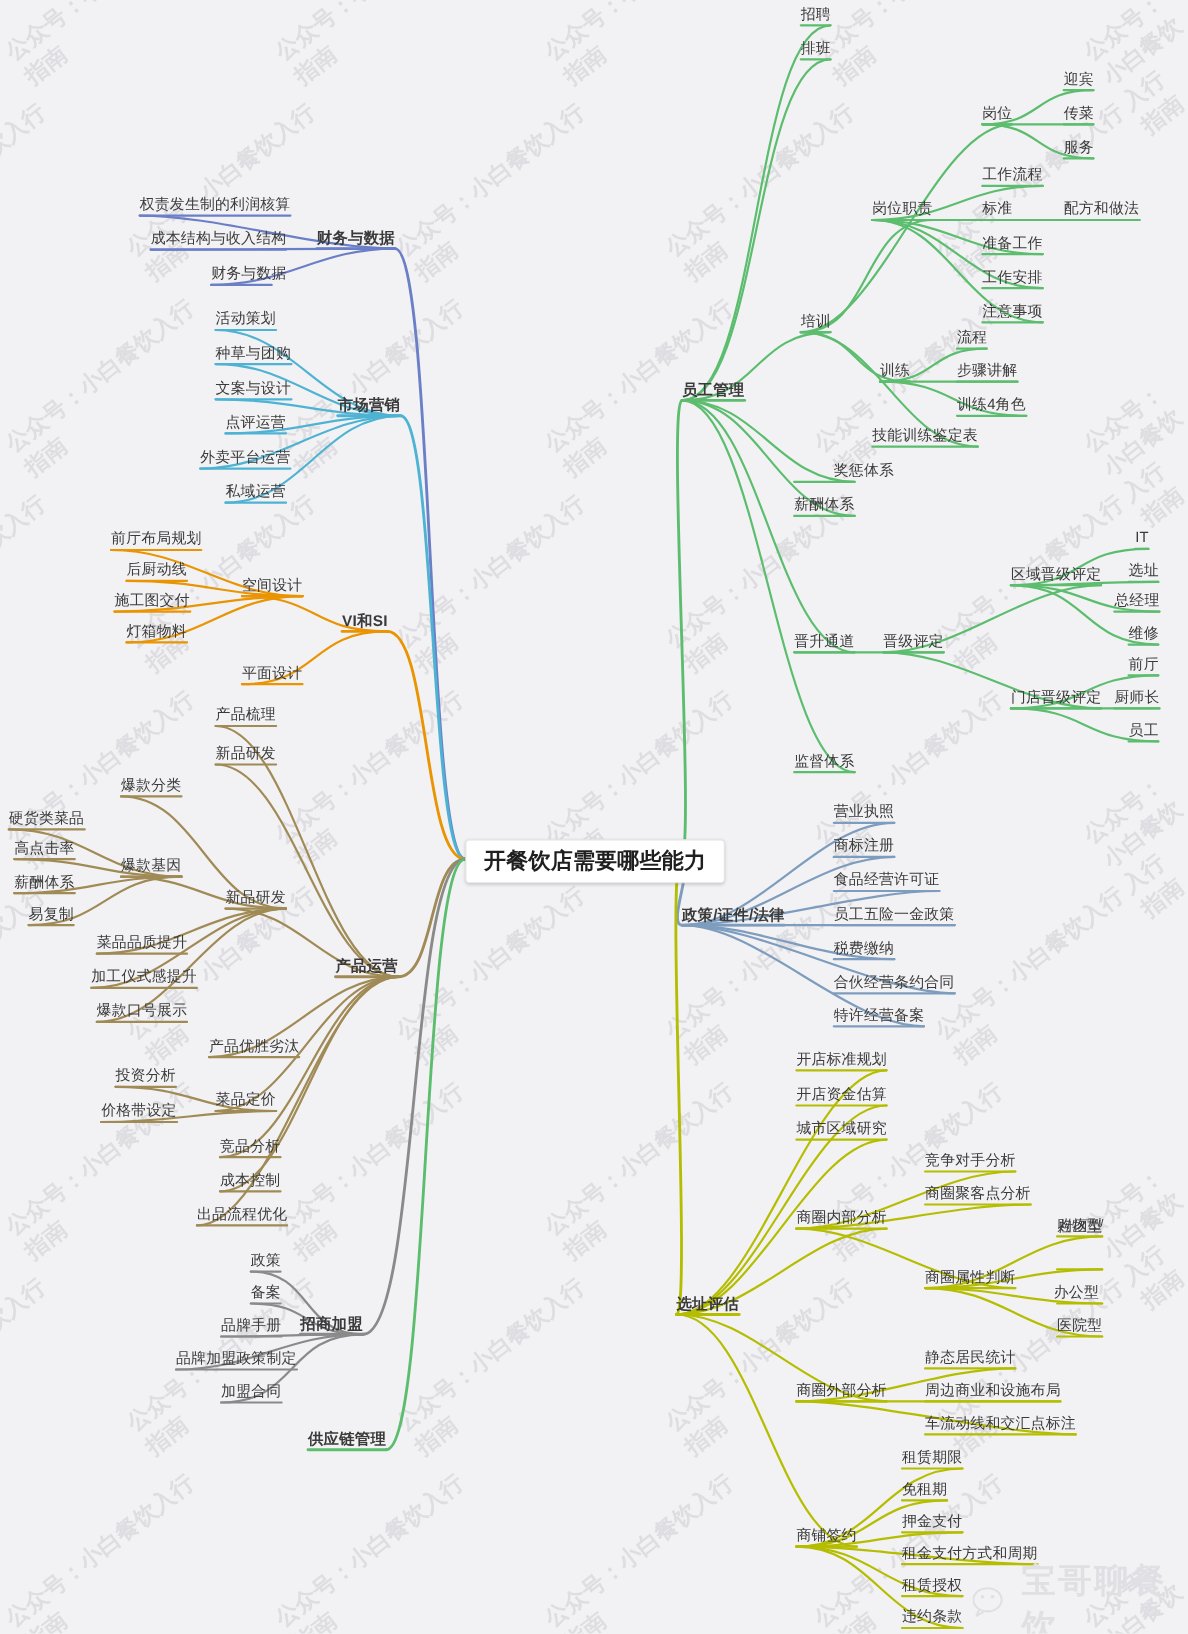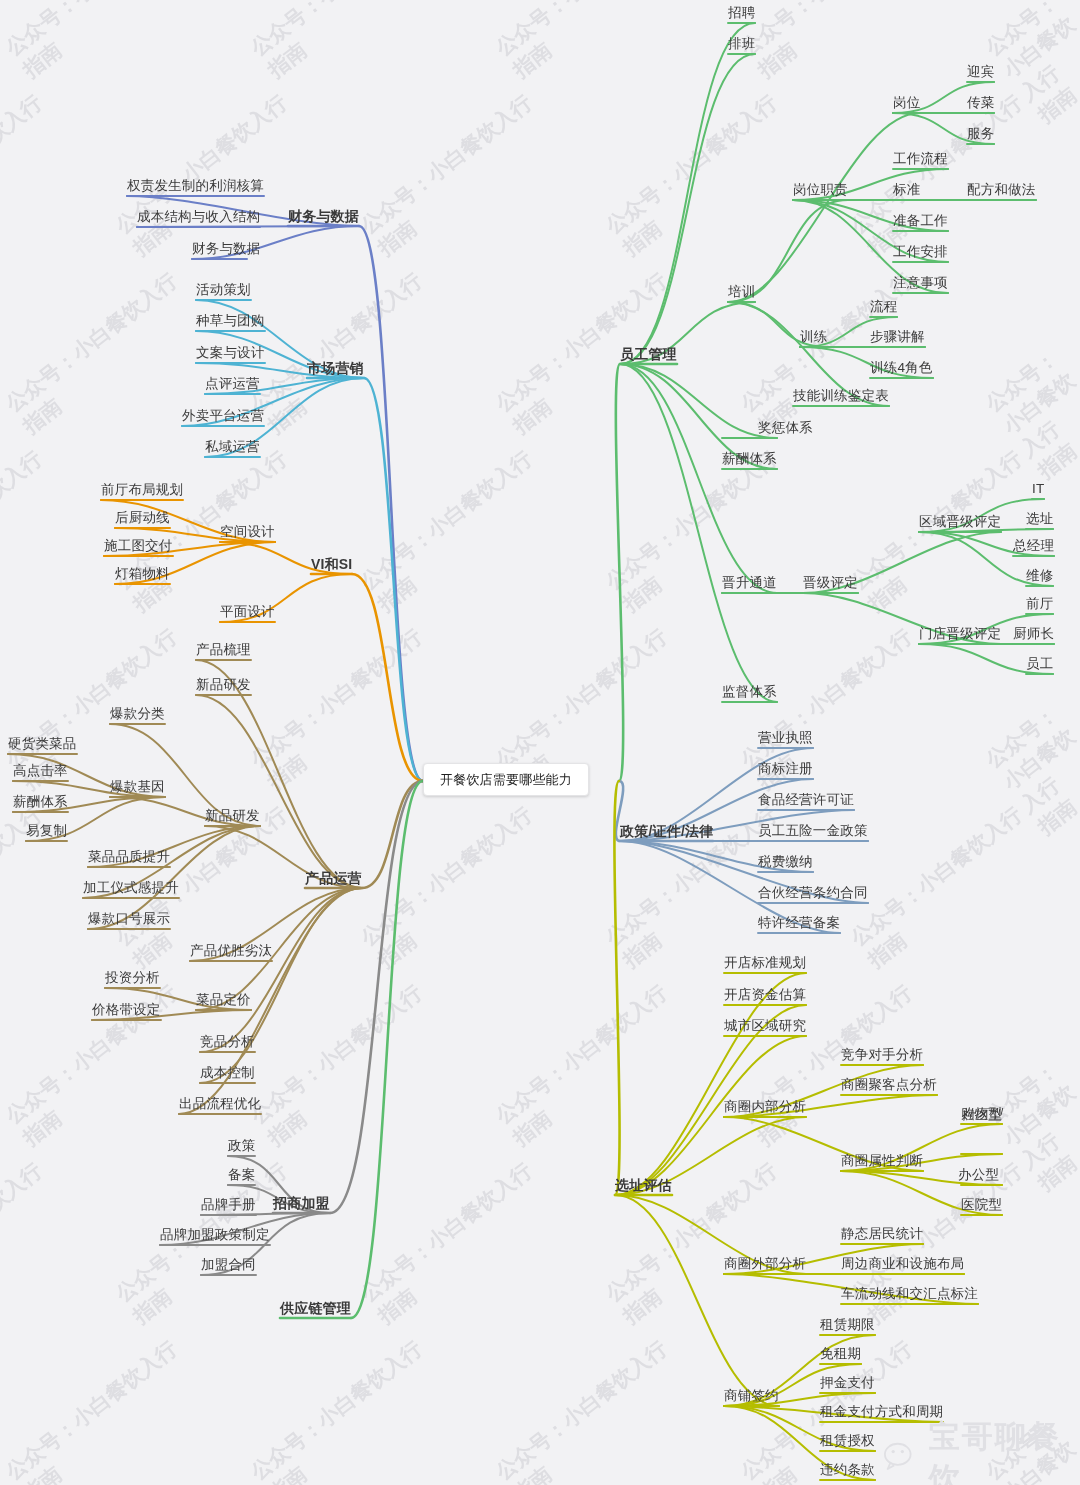--- a/index.html
+++ b/index.html
@@ -9,22 +9,22 @@
     color:#3c3c3c;
   }
   #stage{position:absolute;inset:0;width:1080px;height:1485px;}
   svg.wires{position:absolute;left:0;top:0;width:1080px;height:1485px;pointer-events:none;}
   .node{
     position:absolute;white-space:nowrap;font-size:13.5px;line-height:1;
     color:#3a3a3a;letter-spacing:.2px;
   }
   .node.lvl1{font-weight:bold;font-size:14px;}
   .node.root{
-    background:#ffffff;border-radius:4px;padding:9px 16px;font-size:13px;
-    font-weight:normal;color:#1f1f1f;box-shadow:0 1px 3px rgba(0,0,0,.16);
+    background:#ffffff;border-radius:4px;padding:9px 16px;font-size:20px;
+    font-weight:bold;color:#1f1f1f;box-shadow:0 1px 3px rgba(0,0,0,.16);
     border:1px solid #e4e4e6;
   }
   .wm{
     position:absolute;color:#dedee2;font-size:21px;font-weight:bold;
     white-space:pre-line;transform:rotate(-38deg);transform-origin:left top;
     line-height:1.35;pointer-events:none;user-select:none;
   }
   .logo{
     position:absolute;display:flex;align-items:center;gap:8px;
     color:#e0e0e4;font-size:31px;font-weight:bold;letter-spacing:2px;

